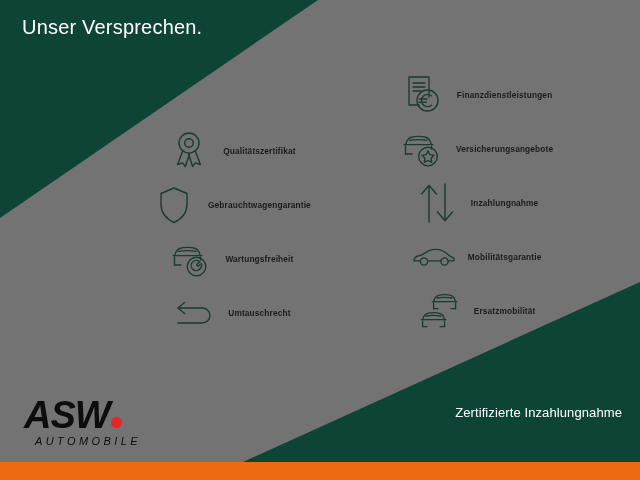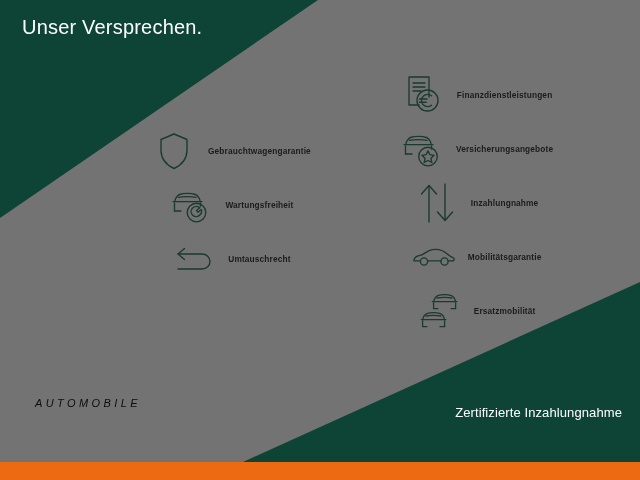--- a/index.html
+++ b/index.html
@@ -156,20 +156,31 @@
 
   <div class="shape green-top"></div>
   <div class="shape green-bottom"></div>
   <div class="orange-bar"></div>
 
   <div class="headline"><span>Unser Versprechen.</span><br></div>
 
   <div class="col" id="col-left">
 
 
+    <div class="feature">
+      <span class="icon">
+        <svg width="40" height="42" viewBox="0 0 40 42" fill="none" stroke="#1b3a30" stroke-width="1.4" stroke-linejoin="round" stroke-linecap="round">
+          <circle cx="20" cy="13" r="10"></circle>
+          <circle cx="20" cy="13" r="4.3"></circle>
+          <path d="M13.6 21.3 L8.6 34.5 L13.6 32.8 L16.4 36.5 L20.3 24.5"></path>
+          <path d="M26.4 21.3 L31.4 34.5 L26.4 32.8 L23.6 36.5 L19.7 24.5"></path>
+        </svg>
+      </span>
+      <span class="label">Qualitätszertifikat</span>
+    </div>
 
     <div class="feature">
       <span class="icon">
         <svg width="40" height="42" viewBox="0 0 40 42" fill="none" stroke="#1b3a30" stroke-width="1.4" stroke-linejoin="round" stroke-linecap="round">
           <path d="M20 4 L33 9.5 L33 20 C33 29 27.5 35 20 38.5 C12.5 35 7 29 7 20 L7 9.5 Z"></path>
         </svg>
       </span>
       <span class="label">Gebrauchtwagengarantie</span>
     </div>
 
@@ -272,20 +283,21 @@
             <path d="M4.6 18.6 L9 18.6 M22 18.6 L26.6 18.6"></path>
           </g>
         </svg>
       </span>
       <span class="label">Ersatzmobilität</span>
     </div>
 
   </div>
 
   <div id="asw-logo">
+    <div id="asw-wordmark"><span>ASW</span><span id="asw-dot"></span></div>
     <div id="asw-sub">AUTOMOBILE</div>
   </div>
 
   <div id="skoda-lockup">
     <div id="skoda-line2">Zertifizierte Inzahlungnahme</div>
   </div>
 
 </div>
 
 </body></html>

